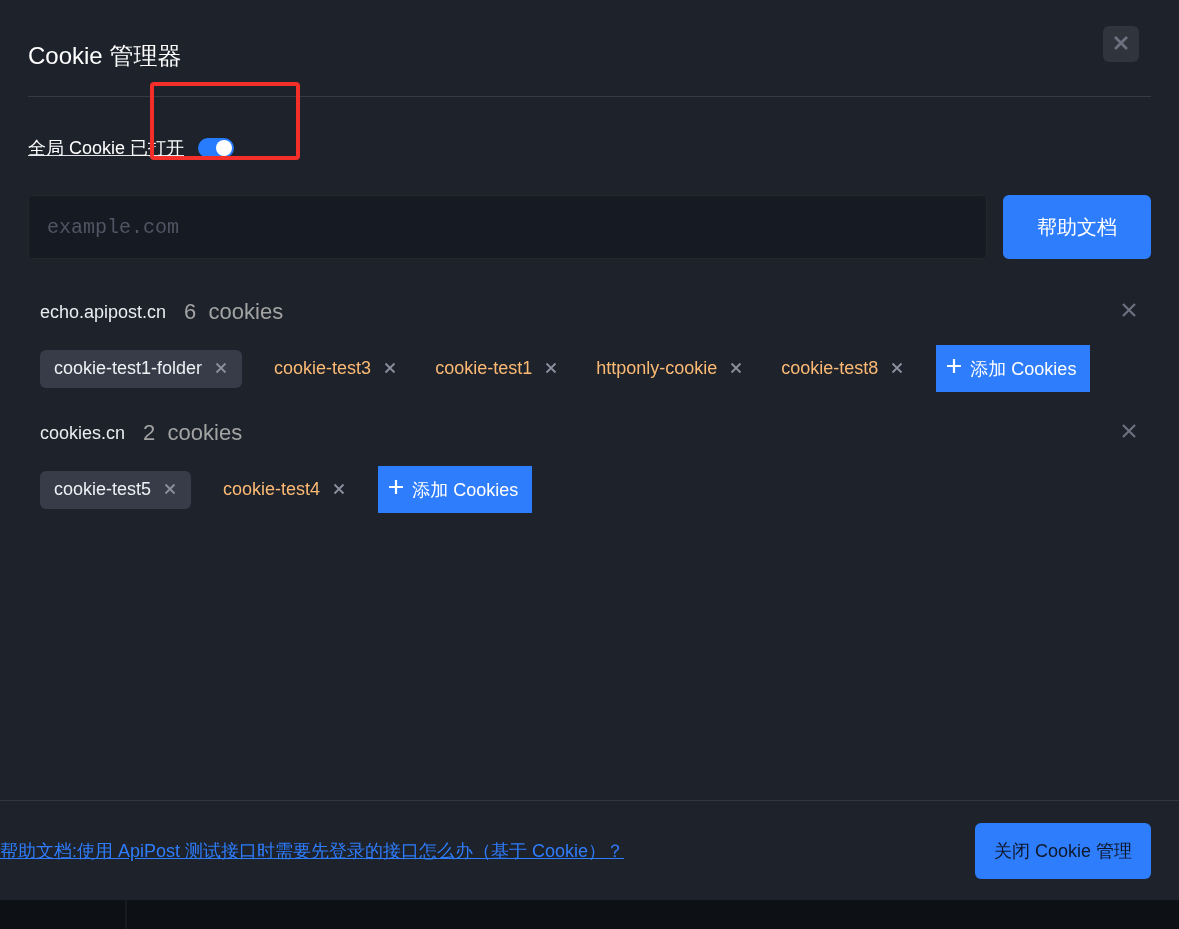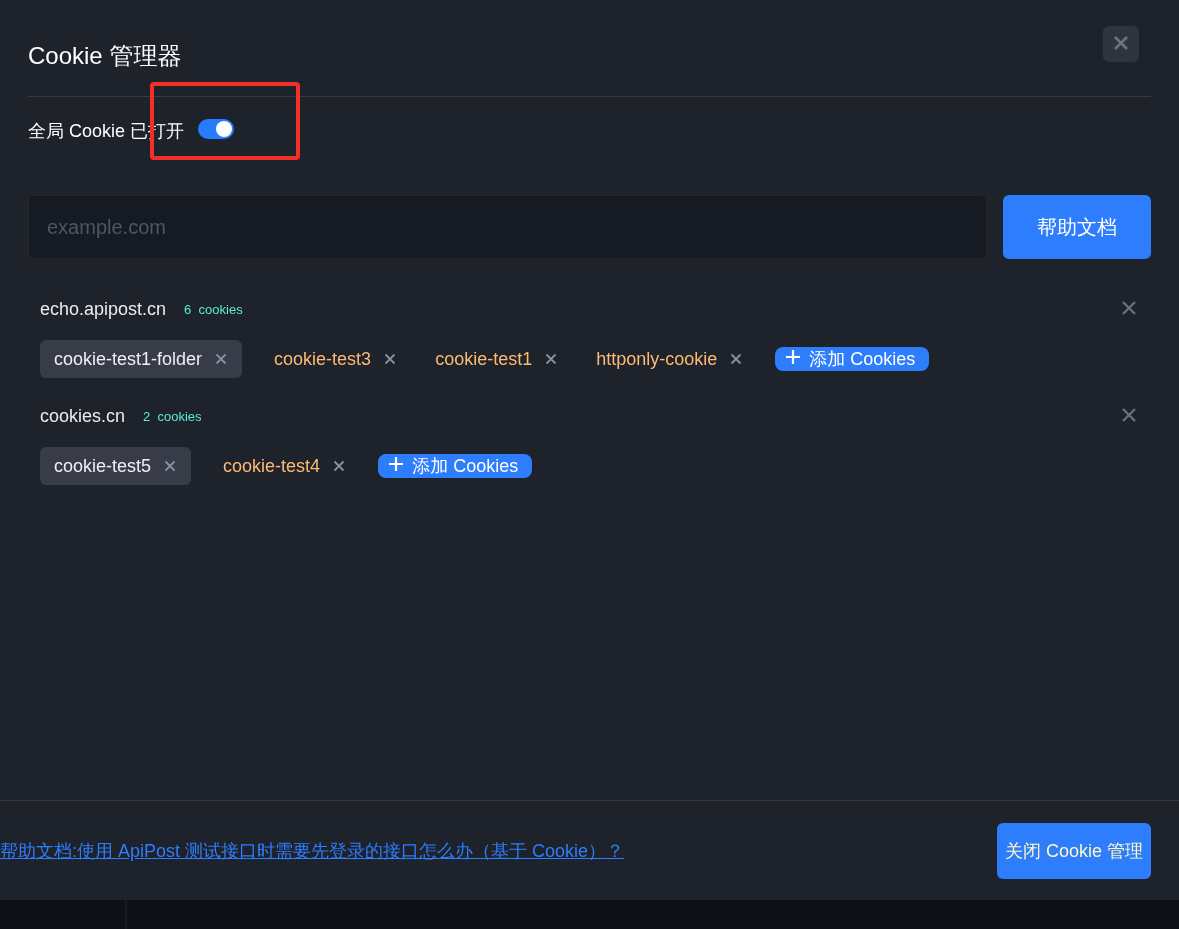--- a/index.html
+++ b/index.html
@@ -17,21 +17,21 @@
   .modal-title-row { display:flex; align-items:flex-start; justify-content:space-between; padding: 40px 40px 24px 28px; }
   .modal-title { font-size: 24px; font-weight: 500; color:#fff; }
   .close-box {
     width: 36px; height: 36px; border-radius: 6px;
     background: #30343d; display:flex; align-items:center; justify-content:center;
     color:#6a7080; font-size:20px; margin-top:-14px;
   }
   .close-box svg { width:16px; height:16px; stroke:#6c7280; stroke-width:2.6; }
   .hr { height:1px; background:#373b41; margin: 0 28px 22px 28px; }
 
-  .toggle-row { display:flex; gap:14px; padding: 0 28px 0 28px; height:58px; position:relative; }
+  .toggle-row { display:flex; align-items:center; gap:14px; padding: 0 28px 0 28px; height:58px; position:relative;text-decoration:underline; }
   .toggle-label { font-size:18px; color:#fff; }
   .switch {
     position:relative; width:36px; height:20px; border-radius:10px;
     background:#277cfe;
   }
   .switch::after {
     content:""; position:absolute; right:2px; top:2px; width:16px; height:16px; border-radius:50%; background:#fff;
   }
   .highlight-rect {
     position:absolute; left:150px; top:-37px; width:150px; height:78px;
@@ -50,54 +50,54 @@
     font-size:20px; display:flex; align-items:center; justify-content:center;
     gap:8px; cursor:pointer;
   }
   .btn-add-domain { width:148px; height:64px; }
 
   .content { padding: 40px 40px 9px 40px; flex:1; overflow:hidden; }
 
   .domain-block { margin-bottom:28px; }
   .domain-header { display:flex; align-items:center; margin-bottom:20px; }
   .domain-name { font-size:18px; color:#eaecef; }
-  .cookie-count { font-size:13px; color:#5eead4; margin-left:18px; }
+  .cookie-count { font-size:22px; color:#a3a3a3; margin-left:18px; }
   .domain-spacer { flex:1; }
   .x-clear { color:#6c7280; width:20px; height:20px; display:flex; align-items:center; justify-content:center; }
   .x-clear svg { width:16px; height:16px; stroke:#6c7280; stroke-width:2.2; }
 
   .chips { display:flex; flex-wrap:wrap; gap:12px 26px; align-items:center; }
   .chip {
     display:flex; align-items:center; gap:12px; height:38px;
     padding: 0 14px; border-radius:6px;
     font-size:18px; color:#fdba74;
   }
   .chip.filled { background:#373c48; color:#eef0f3; }
   .chip .chip-x { width:14px; height:14px; display:flex; align-items:center; justify-content:center; }
   .chip .chip-x svg { width:12px; height:12px; stroke:#8a909d; stroke-width:2.4; }
   .chip.plain { padding: 0 6px; }
   .btn-add-cookies {
-    height:24px; padding: 0 14px 0 10px;
-    background:#2e7dfd; color:#fff; border-radius:8px;
+    height:47px; padding: 0 14px 0 10px;
+    background:#2e7dfd; color:#fff; border-radius:0;
     display:flex; align-items:center; gap:8px; font-size:18px;
     cursor:pointer;
   }
   .btn-add-cookies svg { width:16px; height:16px; stroke:#fff; stroke-width:2.2; }
 
   .footer-bar {
     position:absolute; left:0; bottom:0; width:100%; height:100px;
     background:#1d222b; border-top:1px solid #33373d;
     display:flex; align-items:center; justify-content:space-between;
     padding: 0 28px 0 0;
   }
   .help-link { font-size:18px; color:#2f7dfd; }
-  .btn-close-mgr { height:56px; width:154px; background:#2e7dfd; color:#fef9c3; border:none; border-radius:6px; font-size:18px; }
+  .btn-close-mgr { height:56px; width:176px; background:#2e7dfd; color:#0f172a; border:none; border-radius:6px; font-size:18px; }
 
   button { font-family: inherit; }
-  input { outline:none; font-family: Liberation Sans, sans-serif; }
+  input { outline:none; font-family: Liberation Mono, monospace; }
 </style>
 </head>
 <body>
 
 <div class="footer-shell"></div>
 <div class="footer-divider"></div>
 
 <div class="modal">
 
   <div class="modal-title-row">
@@ -162,20 +162,28 @@
             </span>
           </div>
           <div class="chip plain">
             <span>httponly-cookie</span>
             <span class="chip-x">
               <span><svg viewBox="0 0 16 16" fill="none">
                   <path d="M2 2 L14 14 M14 2 L2 14"></path>
                 </svg></span>
             </span>
           </div>
+          <div class="chip plain">
+            <span>cookie-test8</span>
+            <span class="chip-x">
+              <span><svg viewBox="0 0 16 16" fill="none">
+                  <path d="M2 2 L14 14 M14 2 L2 14"></path>
+                </svg></span>
+            </span>
+          </div>
           <div class="btn-add-cookies">
             <span><svg viewBox="0 0 16 16" fill="none">
                 <path d="M8 1 V15 M1 8 H15"></path>
               </svg></span>
             <span>添加 Cookies</span>
           </div>
         </div>
       </div>
       <div class="domain-block">
         <div class="domain-header">

